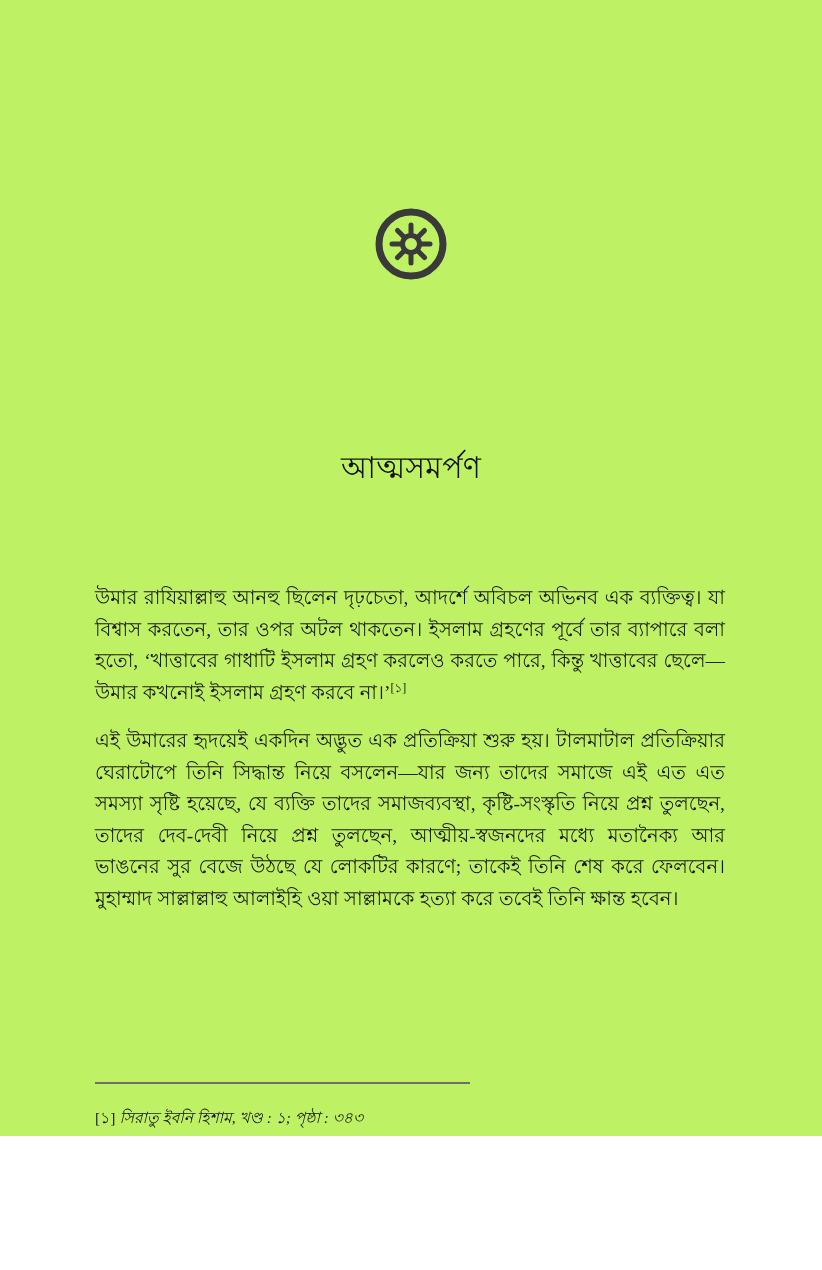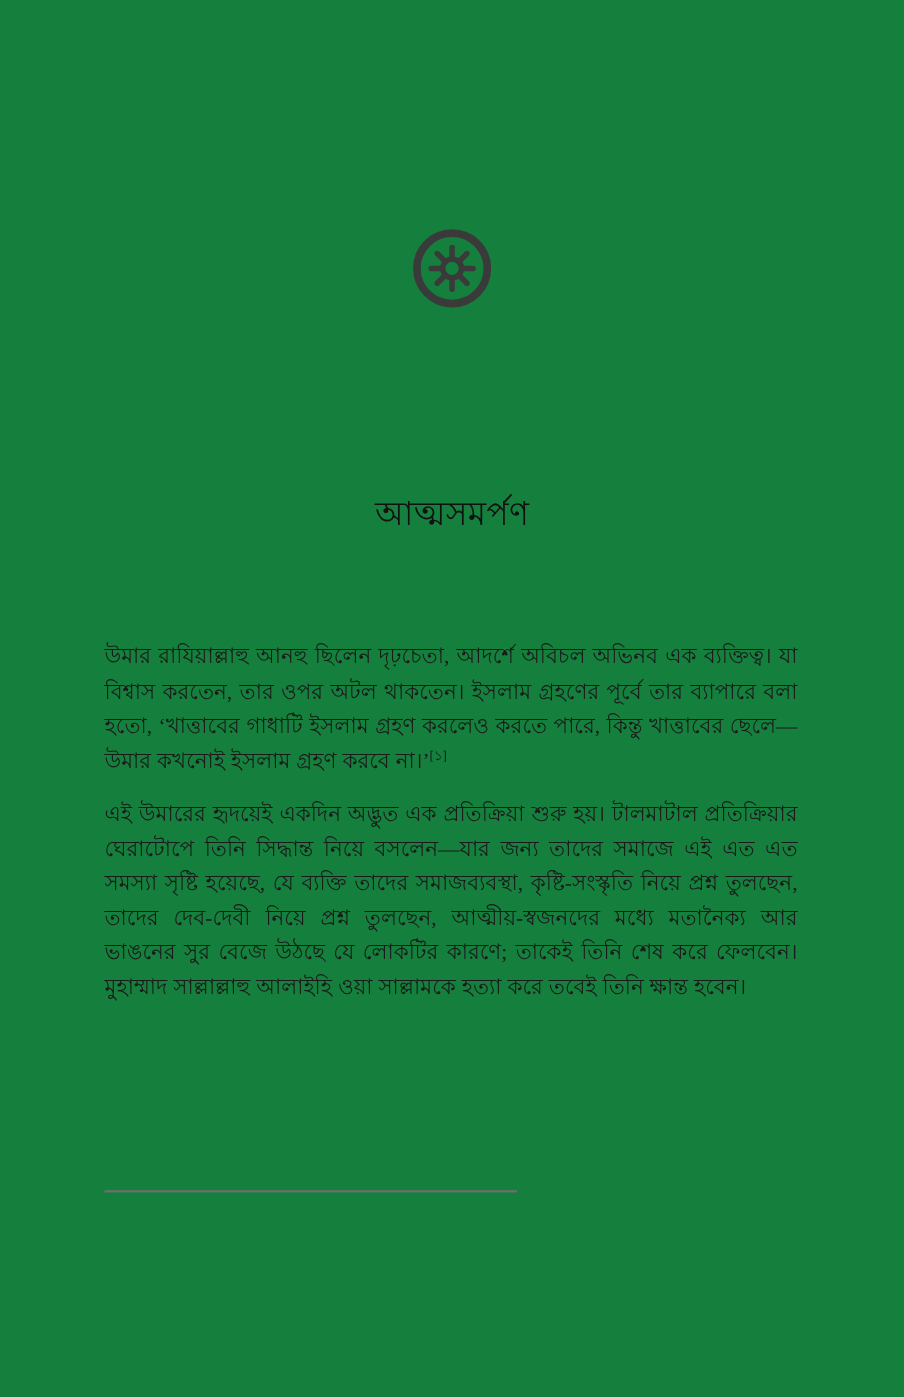--- a/index.html
+++ b/index.html
@@ -9,23 +9,23 @@
     background: #ffffff;
   }
   body {
     font-family: "Liberation Serif", "DejaVu Serif", serif;
     color: #1a1a1a;
   }
 
   .page {
     position: relative;
     width: 822px;
-    height: 1270px;
+    height: 1136px;
     margin: 0 auto;
-    background: #15803d;
+    background: #bef264;
     overflow: hidden;
     box-sizing: border-box;
   }
 
   
   .ornament-block {
     position: absolute;
     top: 208px;
     left: 0;
     width: 822px;
@@ -148,15 +148,16 @@
 
     <p class="body-paragraph"><span>উমার রাযিয়াল্লাহু আনহু ছিলেন দৃঢ়চেতা, আদর্শে অবিচল অভিনব এক ব্যক্তিত্ব। যা বিশ্বাস করতেন, তার ওপর অটল থাকতেন। ইসলাম গ্রহণের পূর্বে তার ব্যাপারে বলা হতো, ‘খাত্তাবের গাধাটি ইসলাম গ্রহণ করলেও করতে পারে, কিন্তু খাত্তাবের ছেলে—উমার কখনোই ইসলাম গ্রহণ করবে না।’</span><sup class="footnote-ref">[১]</sup></p>
 
     <p class="body-paragraph"><span>এই উমারের হৃদয়েই একদিন অদ্ভুত এক প্রতিক্রিয়া শুরু হয়। টালমাটাল প্রতিক্রিয়ার ঘেরাটোপে তিনি সিদ্ধান্ত নিয়ে বসলেন—যার জন্য তাদের সমাজে এই এত এত সমস্যা সৃষ্টি হয়েছে, যে ব্যক্তি তাদের সমাজব্যবস্থা, কৃষ্টি-সংস্কৃতি নিয়ে প্রশ্ন তুলছেন, তাদের দেব-দেবী নিয়ে প্রশ্ন তুলছেন, আত্মীয়-স্বজনদের মধ্যে মতানৈক্য আর ভাঙনের সুর বেজে উঠছে যে লোকটির কারণে; তাকেই তিনি শেষ করে ফেলবেন। মুহাম্মাদ সাল্লাল্লাহু আলাইহি ওয়া সাল্লামকে হত্যা করে তবেই তিনি ক্ষান্ত হবেন।</span></p>
 
 
   </div>
 
   <div class="footnote-block">
     <hr class="footnote-rule">
+    <div class="footnote-item"><span class="footnote-marker">[১]</span><span>সিরাতু ইবনি হিশাম, খণ্ড : ১; পৃষ্ঠা : ৩৪৩</span></div>
   </div>
 
 </div>
 
 </body></html>

